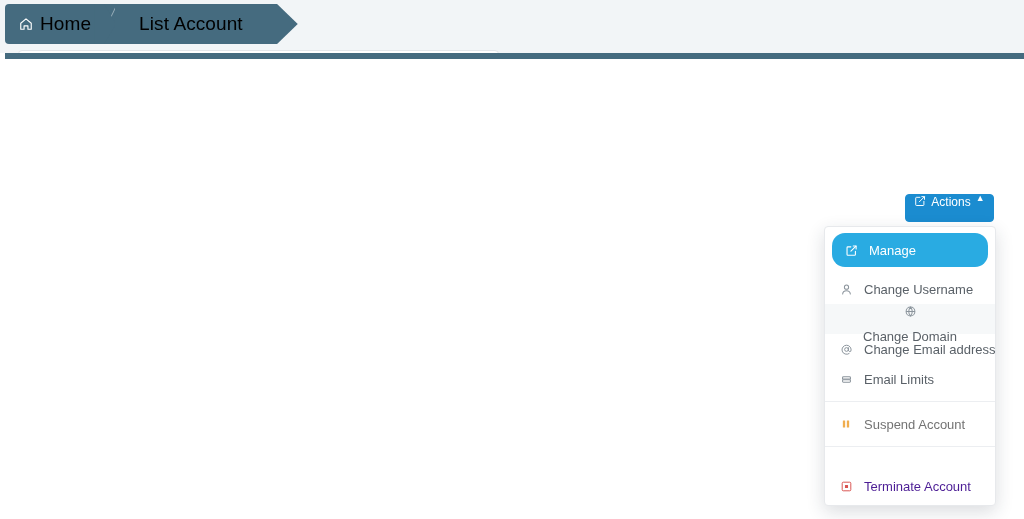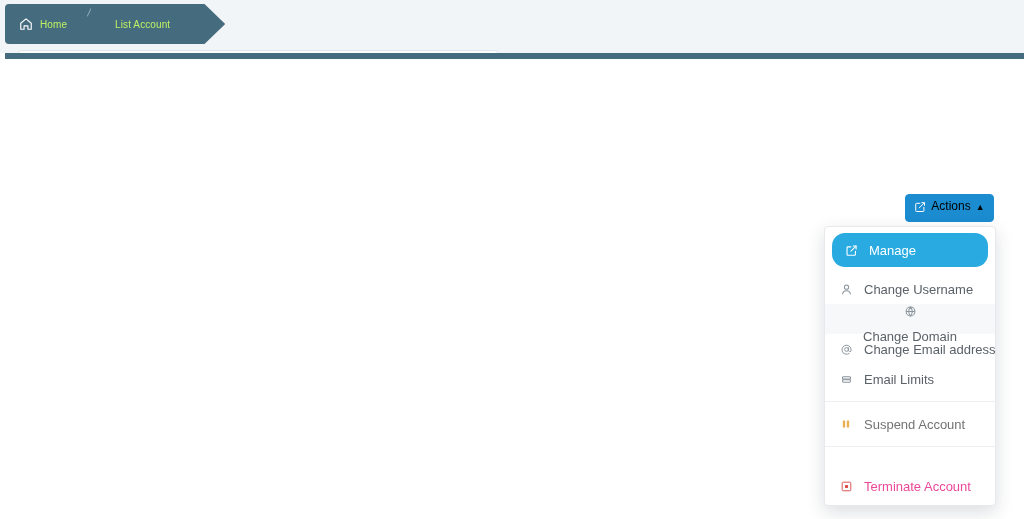--- a/index.html
+++ b/index.html
@@ -34,22 +34,22 @@
     align-items: stretch;
     z-index: 6;
   }
   .crumb {
     position: relative;
     display: flex;
     align-items: center;
     gap: 7px;
     padding: 0 18px 0 16px;
     background: #456b7f;
-    color: #bef264;
-    font-size: 10px;
+    color: #000000;
+    font-size: 19px;
     letter-spacing: .1px;
     white-space: nowrap;
     height: 40px;
   }
   .crumb.first {
     border-top-left-radius: 4px;
     border-bottom-left-radius: 4px;
     padding-left: 14px;
     padding-right: 24px;
   }
@@ -203,30 +203,30 @@
   col.c-setup   { width: 194px; }
 
   
   .actions-btn {
     position: absolute;
     left: 905px; top: 194px;
     width: 89px; height: 28px;
     background: #1b8cd0;
     border: 1px solid #1b8cd0;
     border-radius: 4px;
-    color: #000000;
+    color: #ffffff;
     font-family: "Liberation Sans", sans-serif;
     font-size: 12px;
     display: flex;
-    align-items: flex-end;
+    align-items: flex-start;
     justify-content: center;
     gap: 5px;
     cursor: pointer;
     z-index: 20;
-    padding: 8px;
+    padding: 0;
   }
   .actions-btn svg { display: block; }
   .chev { font-size: 9px; line-height: 1; transform: translateY(-1px); }
 
   
   .dropdown {
     position: absolute;
     left: 824px; top: 226px;
     width: 172px;
     background: #ffffff;
@@ -266,21 +266,21 @@
   }
   .dd-item.manage .ic { color: #ffffff; }
   .dd-item.hovered { background: #f6f8f9; flex-direction: column; }
   .dd-sep {
     height: 1px;
     background: #eceef1;
     margin: 7px 0;
   }
   .dd-item.suspend { color: #737373; }
   .dd-item.suspend .ic { color: #f0ad4e; }
-  .dd-item.terminate { color: #ec4899; margin-top: 24px; }
+  .dd-item.terminate { color: #4c1d95; margin-top: 24px; }
   .dd-item.terminate .ic { color: #d9534f; }
 </style>
 </head>
 <body>
 
 <div class="topbar"></div>
 
 <nav class="breadcrumb">
   <div class="crumb first">
     <span class="home-icon">

